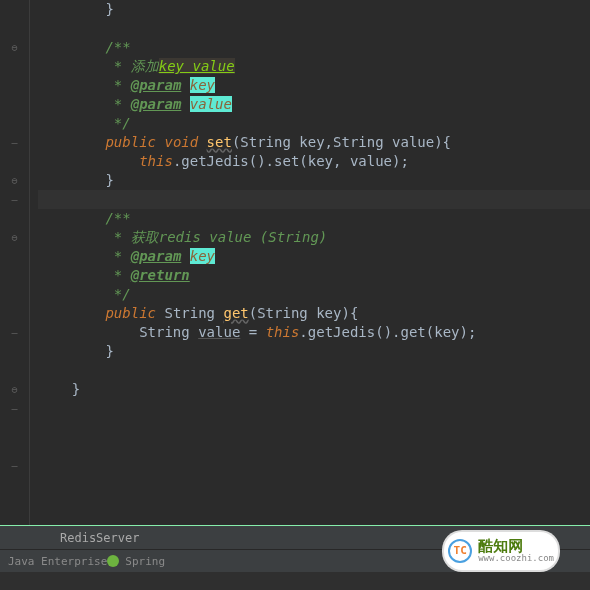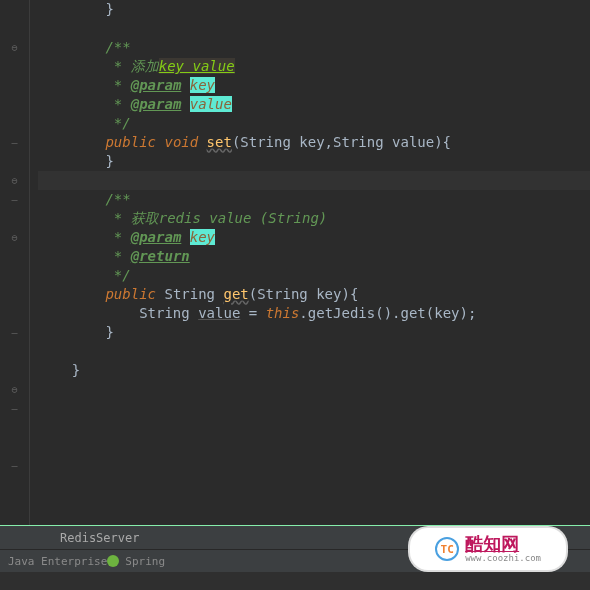--- a/index.html
+++ b/index.html
@@ -86,25 +86,25 @@
       background: #6db33f;
       border-radius: 50%;
       display: inline-block;
     }
     .status-bar {
       height: 18px;
       background: #2f2f2f;
     }
     .watermark {
       position: absolute;
-      right: 24px;
+      right: 32px;
       bottom: 20px;
       background: #fff;
       border-radius: 18px;
-      padding: 6px 25px;
+      padding: 6px 4px;
       display: flex;
       align-items: center;
       gap: 6px;
       box-shadow: 0 0 0 2px #ddd;
     }
     .watermark-logo {
       width: 24px;
       height: 24px;
       border: 2px solid #4aa0e0;
       border-radius: 50%;
@@ -115,21 +115,21 @@
       font-weight: bold;
       color: #f08030;
       font-style: normal;
     }
     .watermark-text {
       display: flex;
       flex-direction: column;
       line-height: 1.1;
       font-style: normal;
     }
-    .watermark-cn { font-size: 18px; color: #be185d; font-weight: bold; text-decoration: underline; }
+    .watermark-cn { font-size: 15px; color: #4d7c0f; font-weight: bold; }
     .watermark-en { font-size: 9px; color: #888; }
   </style>
 </head>
 <body>
 
 <div class="editor-area">
   <div class="gutter">
     <div class="gutter-icon"></div>
     <div class="gutter-icon"></div>
     <div class="gutter-icon">⊖</div>
@@ -158,20 +158,21 @@
   </div>
   <div class="code-content">
     <div class="code-line plain">        }</div>
     <div class="code-line"></div>
     <div class="code-line">        <span class="doc-comment">/**</span></div>
     <div class="code-line">        <span class="doc-comment"> * 添加</span><span class="doc-param-name-u">key value</span></div>
     <div class="code-line">        <span class="doc-comment"> * </span><span class="doc-tag">@param</span><span class="doc-comment"> </span><span class="doc-param-name">key</span></div>
     <div class="code-line">        <span class="doc-comment"> * </span><span class="doc-tag">@param</span><span class="doc-comment"> </span><span class="doc-param-name">value</span></div>
     <div class="code-line">        <span class="doc-comment"> */</span></div>
     <div class="code-line">        <span class="keyword">public</span><span class="plain"> </span><span class="keyword">void</span><span class="plain"> </span><span class="method-name-u">set</span><span class="plain">(String key,String value){</span></div>
+    <div class="code-line">            <span class="keyword">this</span><span class="plain">.getJedis().set(key, value);</span></div>
     <div class="code-line">        <span class="plain">}</span></div>
     <div class="code-line caret-line"></div>
     <div class="code-line">        <span class="doc-comment">/**</span></div>
     <div class="code-line">        <span class="doc-comment"> * 获取redis value (String)</span></div>
     <div class="code-line">        <span class="doc-comment"> * </span><span class="doc-tag">@param</span><span class="doc-comment"> </span><span class="doc-param-name">key</span></div>
     <div class="code-line">        <span class="doc-comment"> * </span><span class="doc-tag">@return</span></div>
     <div class="code-line">        <span class="doc-comment"> */</span></div>
     <div class="code-line">        <span class="keyword">public</span><span class="plain"> </span><span class="plain">String </span><span class="method-name-u">get</span><span class="plain">(String key){</span></div>
     <div class="code-line">            <span class="plain">String </span><span class="local-var">value</span><span class="plain"> = </span><span class="keyword">this</span><span class="plain">.getJedis().get(key);</span></div>
     <div class="code-line">        <span class="plain">}</span></div>

